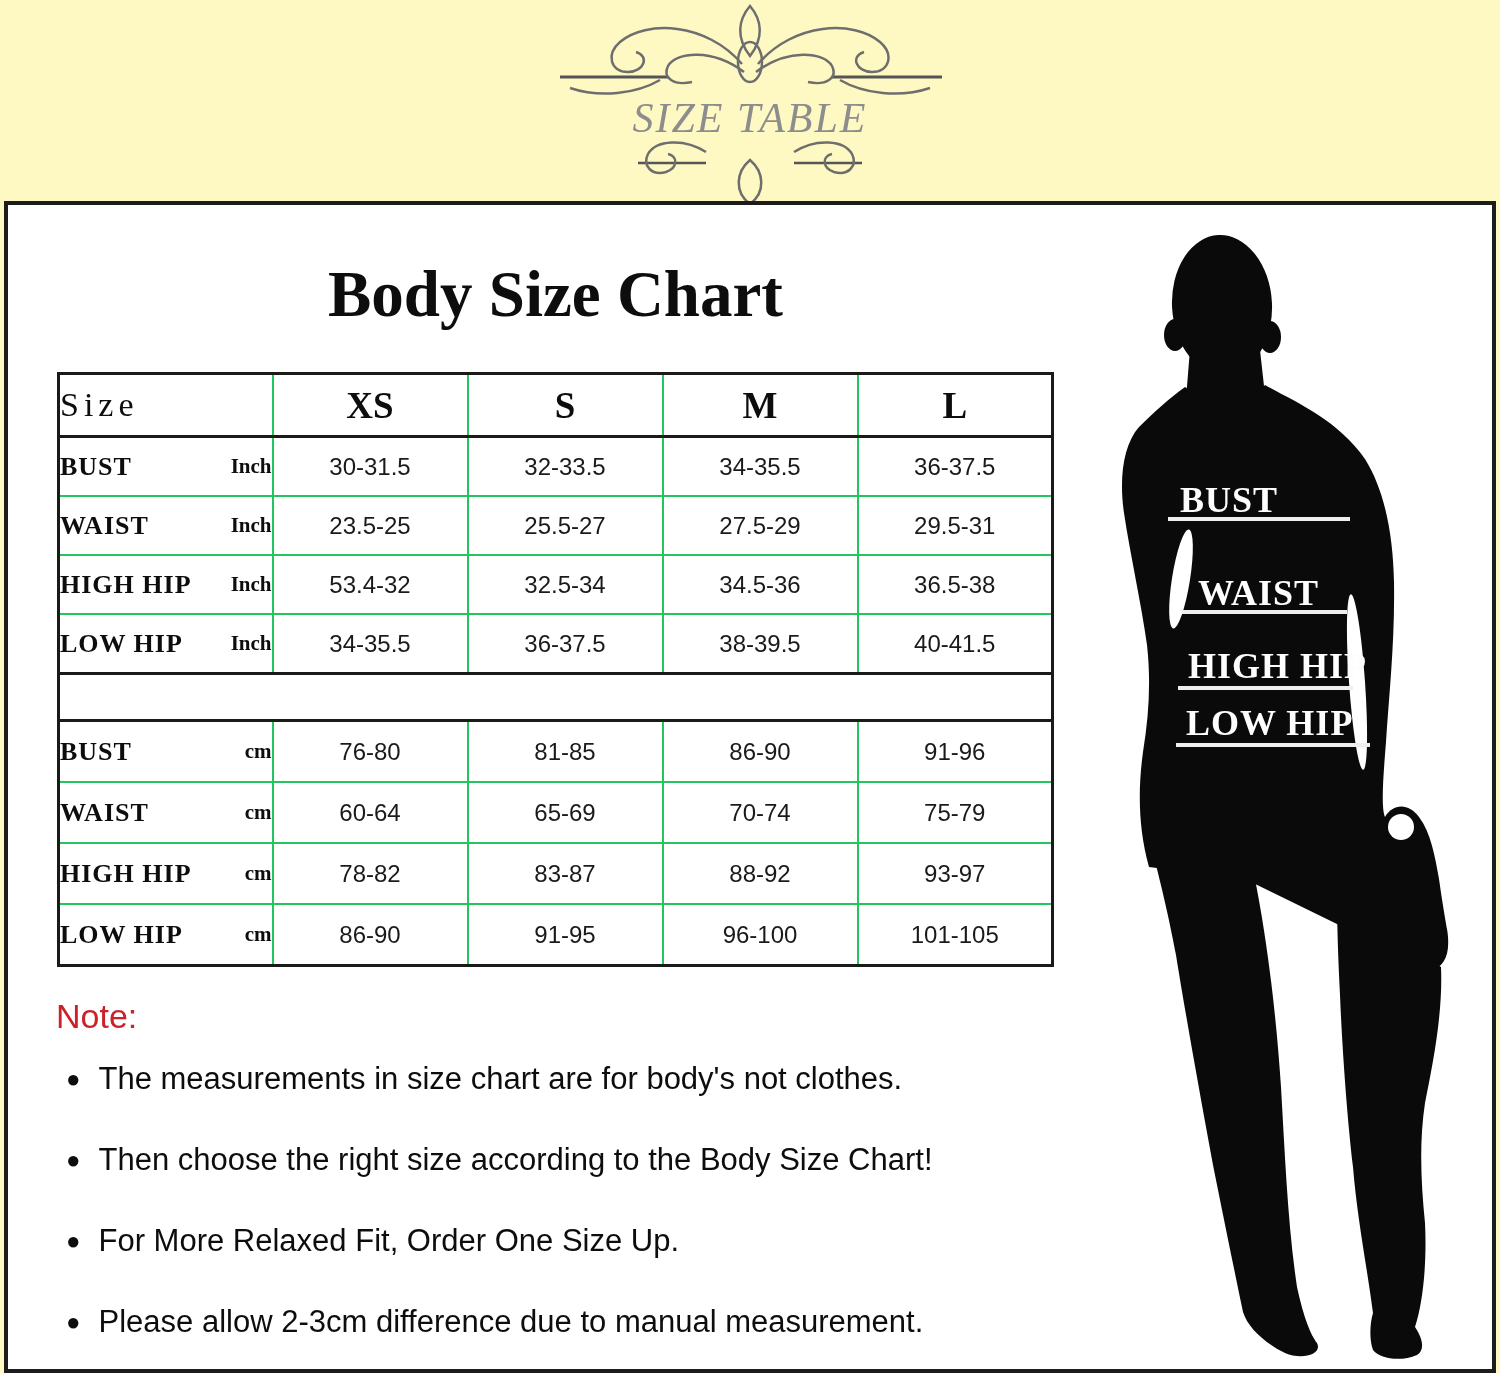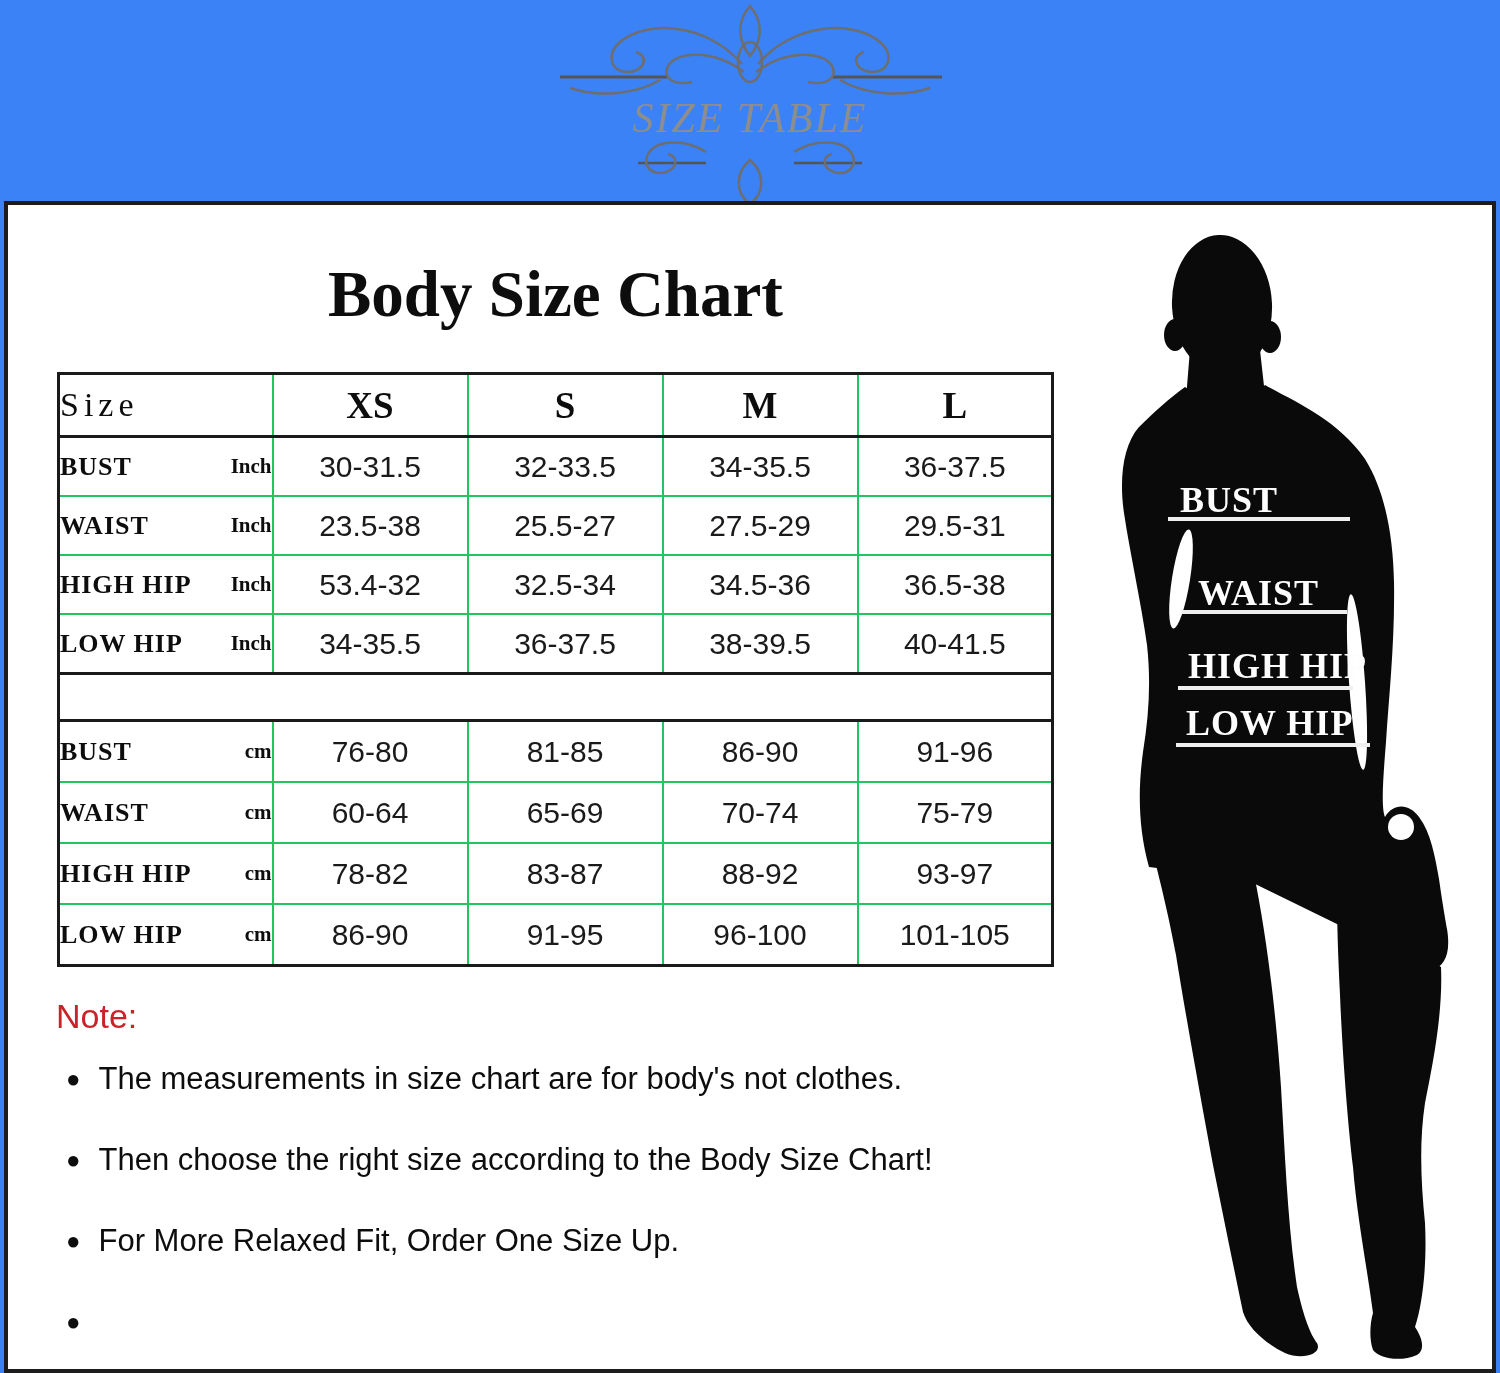--- a/index.html
+++ b/index.html
@@ -1,16 +1,16 @@
 <!DOCTYPE html>
 <html><head>
 <meta charset="utf-8">
 <style>
   html,body{margin:0;padding:0;background:#fff;}
-  .page{position:relative;width:1500px;height:1373px;background:#3b82f6;overflow:hidden;
+  .page{position:relative;width:1500px;height:1373px;background:#fef9c3;overflow:hidden;
         font-family:"Liberation Sans",sans-serif;color:#111;}
 
   
   .ornament{position:absolute;left:0;top:0;width:1500px;height:210px;}
 
   
   .main-box{position:absolute;left:4px;top:201px;width:1492px;height:1172px;
             border:4px solid #1c1c1c;box-sizing:border-box;background:#fff;}
 
   .title{position:absolute;left:0;top:52px;width:1095px;text-align:center;
@@ -27,21 +27,21 @@
                padding-left:24px;color:#0d0d0d;}
   td.size-col{font-family:"Liberation Serif",serif;font-weight:bold;font-size:37px;
               text-align:center;color:#0d0d0d;margin-left:35px;}
   tr.inch-row td{height:57px;}
   tr.cm-row td{height:59px;}
   td.label-cell{padding:0 14px 0 13px;}
   td.label-cell .cellwrap{display:flex;justify-content:space-between;align-items:center;}
   .row-label{font-family:"Liberation Serif",serif;font-weight:bold;font-size:26px;
              letter-spacing:1px;color:#0d0d0d;}
   .unit-label{font-family:"Liberation Serif",serif;font-weight:bold;font-size:21px;color:#0d0d0d;text-align:center;}
-  td.val{font-family:"Liberation Sans",sans-serif;font-size:30px;text-align:center;color:#1a1a1a;}
+  td.val{font-family:"Liberation Sans",sans-serif;font-size:24px;text-align:center;color:#1a1a1a;}
   tr.spacer-row td{height:44px;border-top:3px solid #1a1a1a;border-bottom:3px solid #1a1a1a;
                    border-left:none;border-right:none;}
 
   
   .notes{position:absolute;left:46px;top:780px;width:1000px;}
   .note-heading{font-size:34px;color:#cb2229;margin:12px 0 26px 2px;}
   .note-list{list-style:none;margin:0;padding:0;}
   .note-item{display:flex;align-items:flex-start;margin-bottom:47px;
              font-size:31px;color:#0d0d0d;line-height:34px;}
   .bullet{font-size:24px;line-height:34px;margin:0 18px 0 12px;color:#0d0d0d;}
@@ -112,21 +112,21 @@
         <td class="val">34-35.5</td>
         <td class="val">36-37.5</td>
       </tr>
       <tr class="inch-row">
         <td class="label-cell">
               <span class="cellwrap">
                 <span class="row-label">WAIST</span>
                 <span class="unit-label">Inch</span>
               </span>
             </td>
-        <td class="val">23.5-38</td>
+        <td class="val">23.5-25</td>
         <td class="val">25.5-27</td>
         <td class="val">27.5-29</td>
         <td class="val">29.5-31</td>
       </tr>
       <tr class="inch-row">
         <td class="label-cell">
               <span class="cellwrap">
                 <span class="row-label">HIGH HIP</span>
                 <span class="unit-label">Inch</span>
               </span>
@@ -214,20 +214,21 @@
         <li class="note-item">
             <span class="bullet">●</span>
             <span>Then choose the right size according to the Body Size Chart!</span>
           </li>
         <li class="note-item">
             <span class="bullet">●</span>
             <span>For More Relaxed Fit, Order One Size Up.</span>
           </li>
         <li class="note-item">
             <span class="bullet">●</span>
+            <span>Please allow 2-3cm difference due to manual measurement.</span>
           </li>
       </ul>
     </div>
 
     <svg class="figure" viewBox="0 0 400 1160" xmlns="http://www.w3.org/2000/svg">
       <g fill="#0a0a0a">
         <ellipse cx="137" cy="88" rx="50" ry="70" transform="rotate(-3 137 88)"></ellipse>
         <ellipse cx="90" cy="118" rx="11" ry="16"></ellipse>
         <ellipse cx="185" cy="120" rx="11" ry="16"></ellipse>
         <path d="M106,120 C128,138 150,140 174,124 L182,196 C150,212 132,212 100,194 Z"></path>

